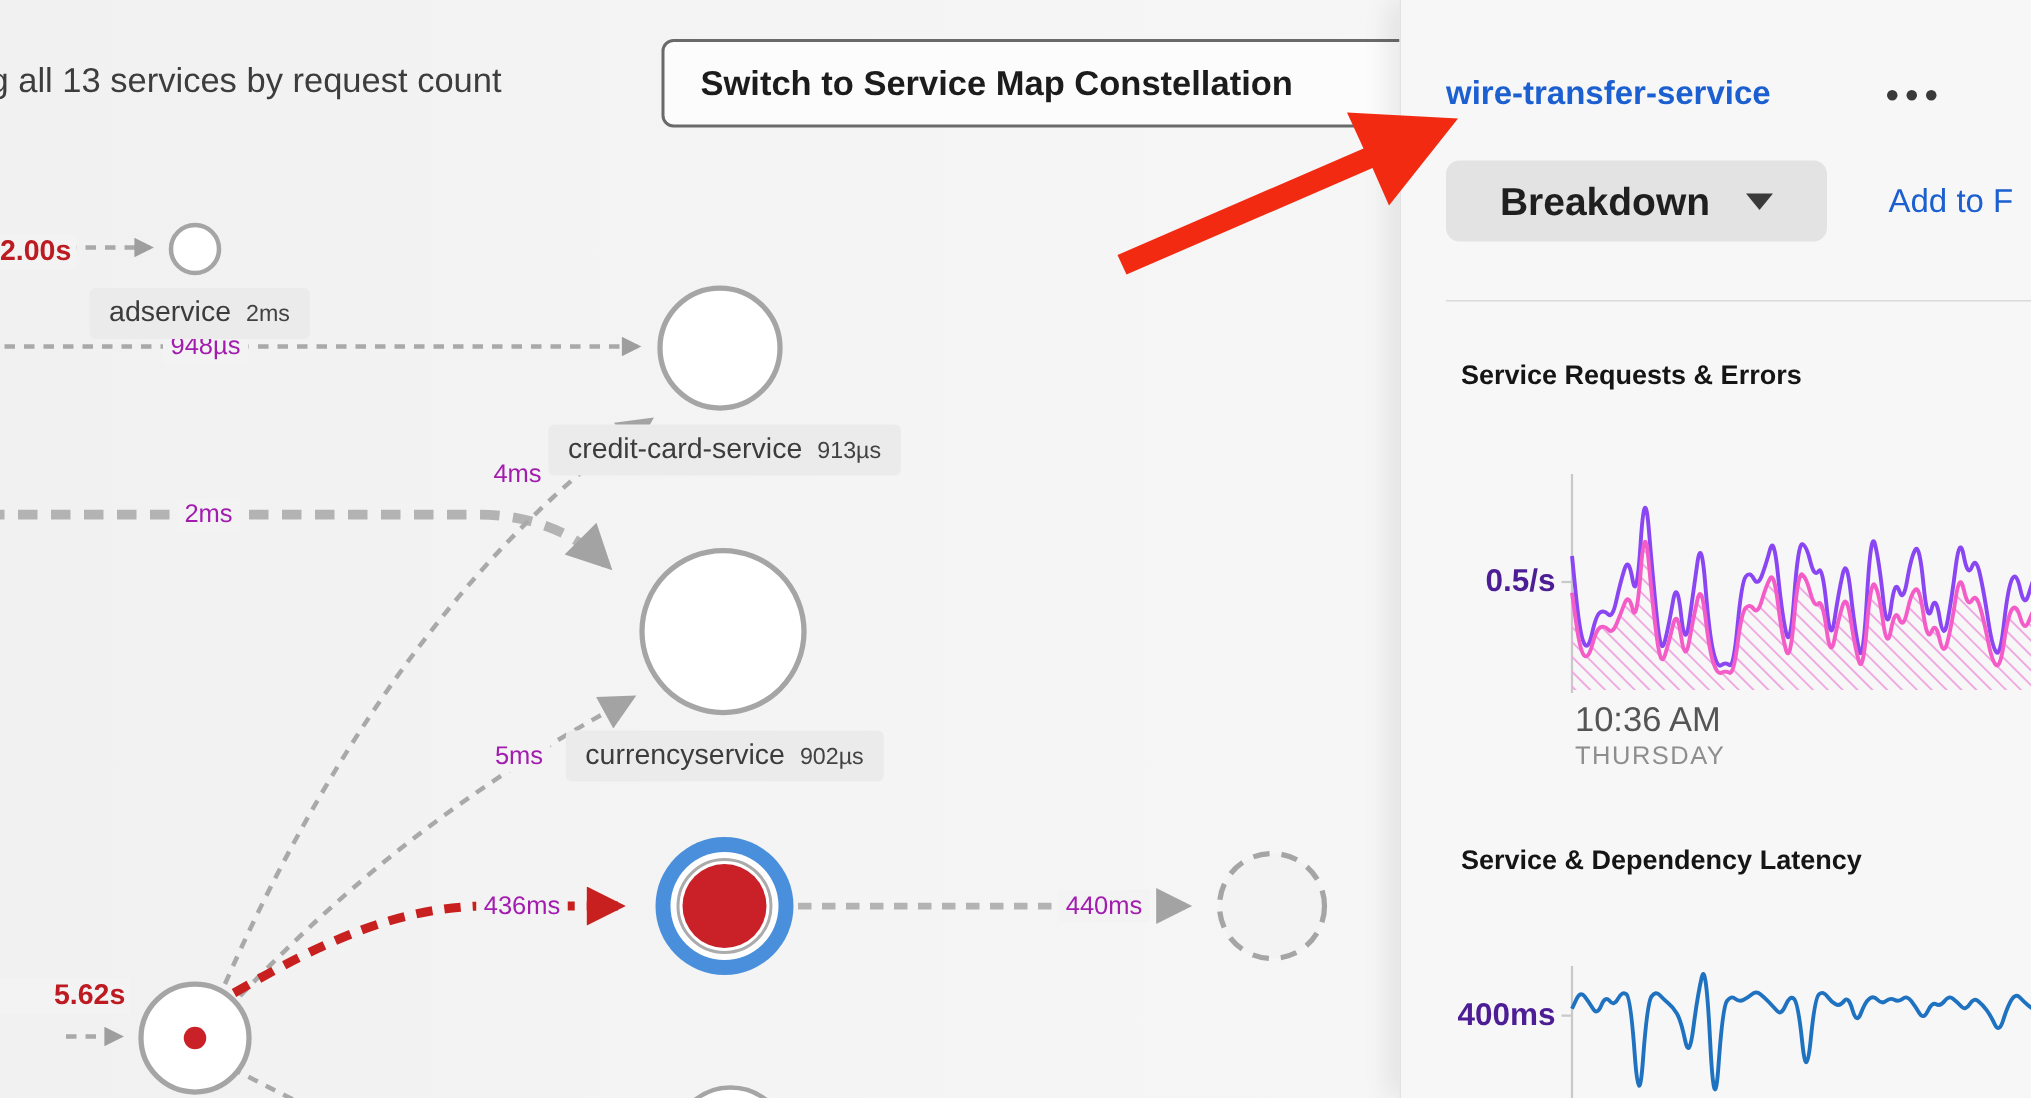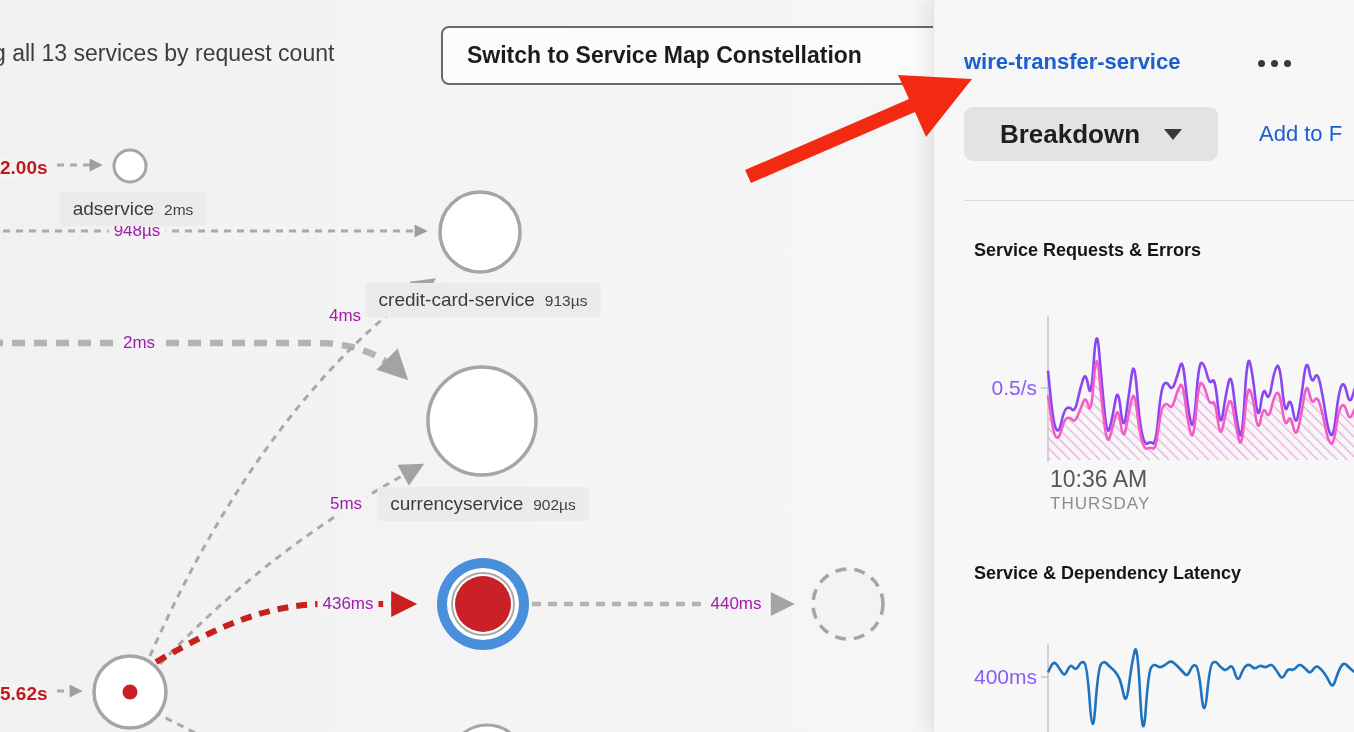--- a/index.html
+++ b/index.html
@@ -39,21 +39,21 @@
     font-weight:bold; font-size:26px; color:#1f1f1f; display:flex; align-items:center;
     justify-content:center; gap:24px; }
   .caret { width:0; height:0; border-left:9px solid transparent; border-right:9px solid transparent;
     border-top:11px solid #3a3a3a; display:inline-block; }
   .add-link { position:absolute; left:325px; top:121px; font-size:22px; color:#1b5fd0;
     text-decoration:none; white-space:nowrap; }
   .divider { position:absolute; left:30px; right:0; top:200px; height:1px; background:#dadada; }
   .section-h { position:absolute; left:40px; font-size:18px; font-weight:bold; color:#151515; white-space:nowrap; }
   .h-requests { top:240px; }
   .h-latency { top:563px; }
-  .ytick { position:absolute; font-size:21px; color:#8b5cf6; text-align:right; }
+  .ytick { position:absolute; font-size:21px; color:#4c1d95; text-align:right;font-weight:bold; }
   .ytick1 { left:20px; width:83px; top:376px; }
   .ytick2 { left:14px; width:89px; top:665px; }
   .xtime { position:absolute; left:116px; top:466px; font-size:23px; color:#555; }
   .xday  { position:absolute; left:116px; top:494px; font-size:17px; color:#8e8e8e; letter-spacing:1px; }
   .chart { position:absolute; }
   #chart0 { left:106px; top:312px; }
   #chart1 { left:106px; top:638px; }
 
   
   svg.overlay { position:absolute; left:0; top:0; z-index:10; pointer-events:none; }
@@ -113,21 +113,21 @@
       <circle cx="487" cy="763" r="38" fill="#ffffff" stroke="#a5a5a5" stroke-width="3"></circle>
     </svg>
 
     <span class="edge-label red" style="left:0; top:156px;">2.00s</span>
     <span class="edge-label" style="left:137px; top:231px;">948µs</span>
     <span class="edge-label" style="left:139px; top:343px;">2ms</span>
     <span class="edge-label" style="left:345px; top:316px;">4ms</span>
     <span class="edge-label" style="left:346px; top:504px;">5ms</span>
     <span class="edge-label" style="left:348px; top:604px;">436ms</span>
     <span class="edge-label" style="left:736px; top:604px;">440ms</span>
-    <span class="edge-label red" style="left:0; top:682px;">5.62s</span>
+    <span class="edge-label red" style="left:0; top:652px;padding-left:36px;">5.62s</span>
 
     <div class="chip centered" style="left:133px; top:192px;">
       <span>adservice</span><span class="metric">2ms</span>
     </div>
     <div class="chip centered" style="left:483px; top:283px;">
       <span>credit-card-service</span><span class="metric">913µs</span>
     </div>
     <div class="chip centered" style="left:483px; top:487px;">
       <span>currencyservice</span><span class="metric">902µs</span>
     </div>

